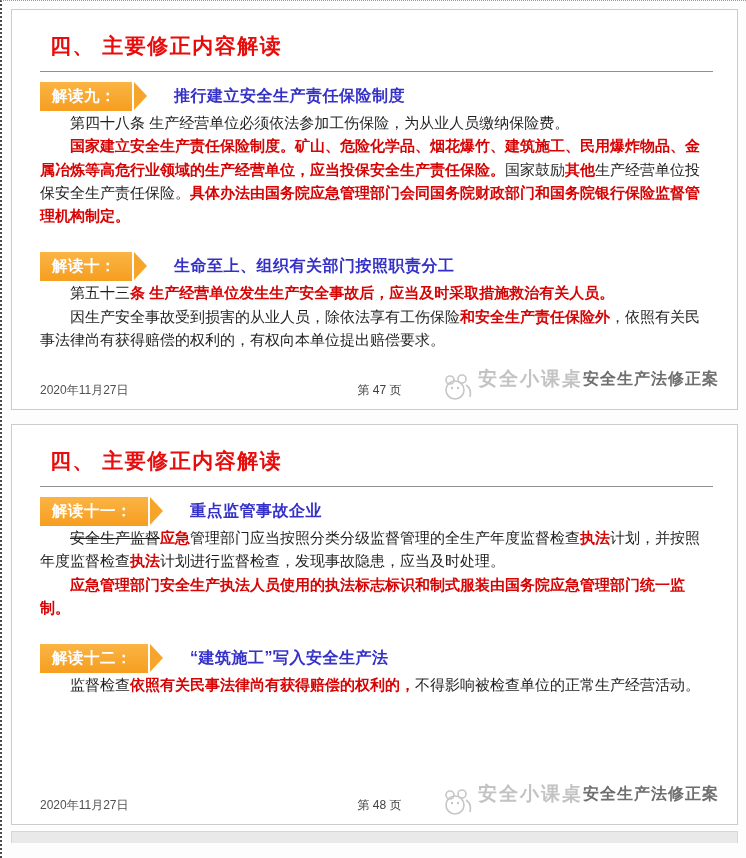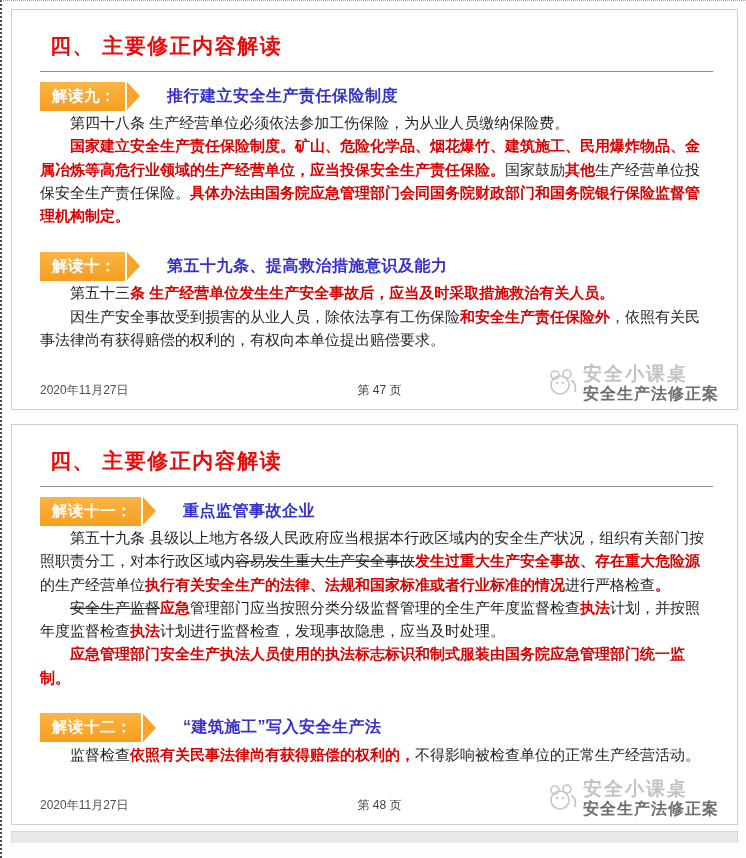--- a/index.html
+++ b/index.html
@@ -41,21 +41,21 @@
   }
 
   .section { margin-top: 0; }
   .section + .section { margin-top: 24px; }
   .sections { margin-top: 9px; }
 
   .banner-row { display: flex; align-items: center; height: 30px; }
   .banner {
     display: inline-flex; align-items: center;
     height: 29px;
-    padding: 0 9px 0 12px;
+    padding: 0 16px 0 12px;
     background: linear-gradient(180deg, #fbb445 0%, #f69e1f 100%);
     color: #ffffff;
     font-weight: bold;
     font-size: 15.5px;
     letter-spacing: 0.5px;
     white-space: nowrap;
   }
   .banner-tip {
     width: 0; height: 0;
     border-top: 14px solid transparent;
@@ -88,21 +88,21 @@
     left: 28px; right: 18px; bottom: 4px;
     display: flex; align-items: flex-end;
     font-size: 12px; color: #4f4f4f;
   }
   .f-left { flex: 1; text-align: left; padding-bottom: 6px; }
   .f-center { flex: 0 0 auto; text-align: center; padding-bottom: 6px; color: #3f3f3f; }
   .f-right { flex: 1; display: flex; justify-content: flex-end; }
 
   .brand { display: flex; align-items: flex-start; }
   .brand-icon { width: 34px; height: 34px; margin-right: 2px; margin-top: 2px; }
-  .brand-text { display: flex; flex-direction: column; align-items: flex-start; }
+  .brand-text { display: flex; flex-direction: row; align-items: flex-start; }
   .brand-name {
     font-size: 19px; font-weight: bold;
     color: #c3c3c3; letter-spacing: 2px; line-height: 1.05;
   }
   .brand-sub {
     font-size: 16px; font-weight: bold;
     color: #6e6e6e; letter-spacing: 1px; align-self: flex-end;
   }
 
   .next-edge {
@@ -134,21 +134,21 @@
             <p><span class="run-b">第四十八条  生产经营单位必须依法参加工伤保险，为从业人员缴纳保险费。</span></p>
             <p><span class="run-r">国家建立安全生产责任保险制度。矿山、危险化学品、烟花爆竹、建筑施工、民用爆炸物品、金属冶炼等高危行业领域的生产经营单位，应当投保安全生产责任保险。</span><span class="run-b">国家鼓励</span><span class="run-r">其他</span><span class="run-b">生产经营单位投保安全生产责任保险。</span><span class="run-r">具体办法由国务院应急管理部门会同国务院财政部门和国务院银行保险监督管理机构制定。</span></p>
           </div>
         </div>
         <div class="section">
           <div class="banner-row">
             <span class="banner">
               <span>解读十：</span>
             </span>
             <span class="banner-tip"></span>
-            <span class="section-heading">第五十九条、提高救治措施意识及能力</span>
+            <span class="section-heading">生命至上、组织有关部门按照职责分工</span>
           </div>
           <div class="section-body">
             <p><span class="run-b">第五十三</span><span class="run-r">条 生产经营单位发生生产安全事故后，应当及时采取措施救治有关人员。</span></p>
             <p><span class="run-b">因生产安全事故受到损害的从业人员，除依法享有工伤保险</span><span class="run-r">和安全生产责任保险外</span><span class="run-b">，依照有关民事法律尚有获得赔偿的权利的，有权向本单位提出赔偿要求。</span></p>
           </div>
         </div>
       </div>
     <div class="slide-footer">
       <span class="f-left">2020年11月27日</span>
       <span class="f-center">第 47 页</span>
@@ -177,21 +177,20 @@
     <div class="sections">
         <div class="section">
           <div class="banner-row">
             <span class="banner">
               <span>解读十一：</span>
             </span>
             <span class="banner-tip"></span>
             <span class="section-heading">重点监管事故企业</span>
           </div>
           <div class="section-body">
-            <p><span class="run-b">第五十九条  县级以上地方各级人民政府应当根据本行政区域内的安全生产状况，组织有关部门按照职责分工，对本行政区域内</span><span class="run-x">容易发生重大生产安全事故</span><span class="run-r">发生过重大生产安全事故、存在重大危险源</span><span class="run-b">的生产经营单位</span><span class="run-r">执行有关安全生产的法律、法规和国家标准或者行业标准的情况</span><span class="run-b">进行严格检查</span><span class="run-r">。</span></p>
             <p><span class="run-x">安全生产监督</span><span class="run-r">应急</span><span class="run-b">管理部门应当按照分类分级监督管理的全生产年度监督检查</span><span class="run-r">执法</span><span class="run-b">计划，并按照年度监督检查</span><span class="run-r">执法</span><span class="run-b">计划进行监督检查，发现事故隐患，应当及时处理。</span></p>
             <p><span class="run-r">应急管理部门安全生产执法人员使用的执法标志标识和制式服装由国务院应急管理部门统一监制。</span></p>
           </div>
         </div>
         <div class="section">
           <div class="banner-row">
             <span class="banner">
               <span>解读十二：</span>
             </span>
             <span class="banner-tip"></span>

